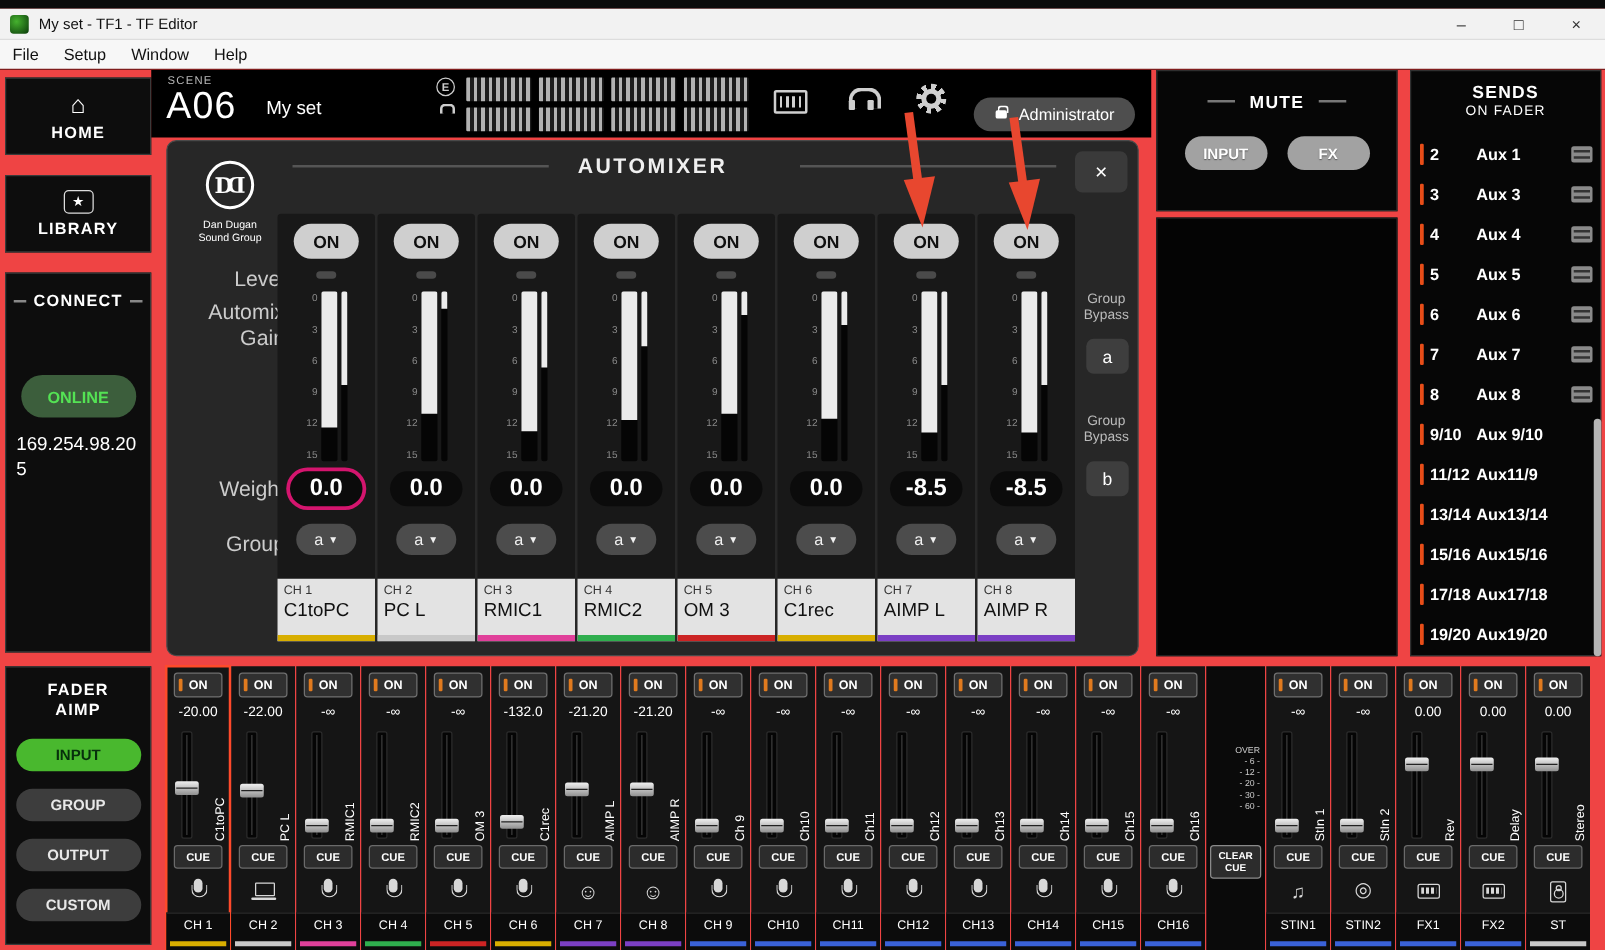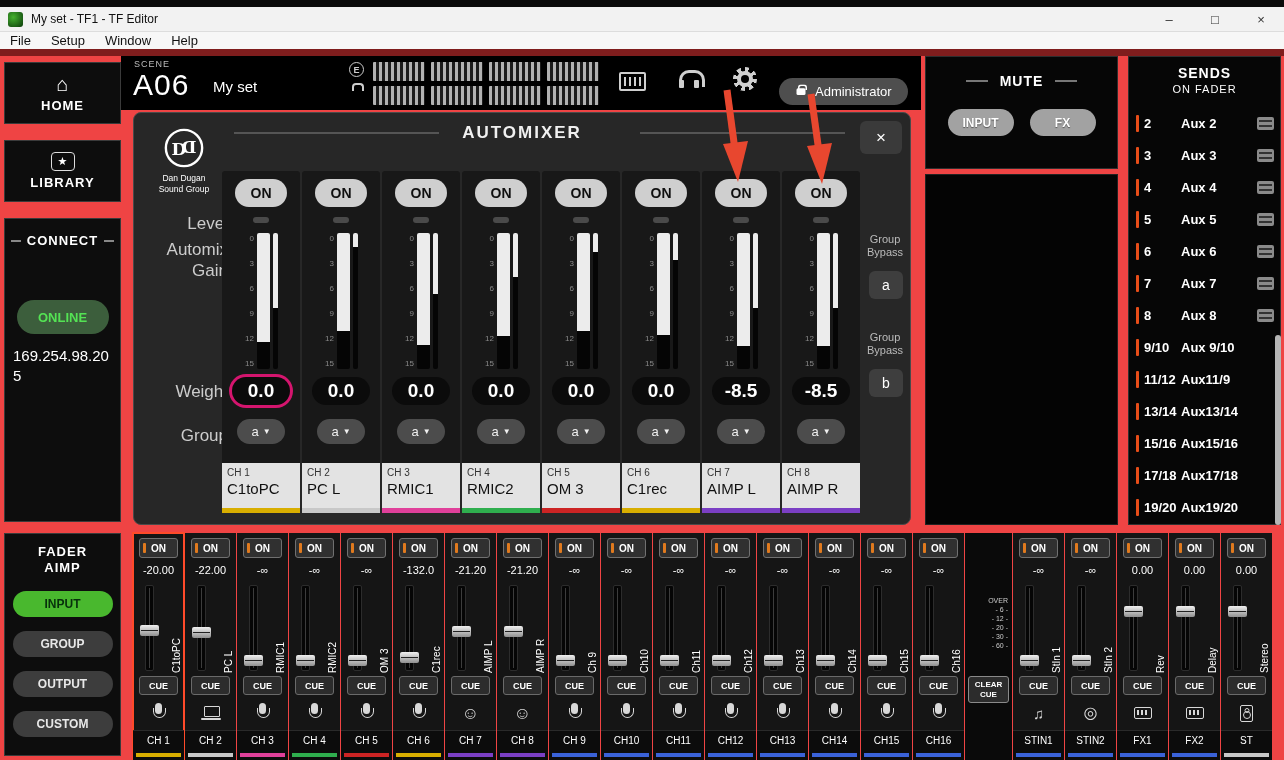--- a/index.html
+++ b/index.html
@@ -11,21 +11,21 @@
   .edge{position:absolute;left:0;top:0;width:100%;height:7px;background:#0b0b0b;}
   .titlebar{position:absolute;left:0;top:7px;width:100%;height:25px;background:#f2f2f2;
     display:flex;align-items:center;border-bottom:1px solid #ddd;}
   .app-icon{width:15px;height:15px;margin-left:8px;border-radius:3px;
     background:radial-gradient(circle at 35% 35%,#45b12e,#0a3a0a);}
   .title-text{margin-left:8px;font-size:12px;color:#111;}
   .win-controls{margin-left:auto;display:flex;height:100%;}
   .win-btn{width:46px;display:flex;align-items:center;justify-content:center;
     font-size:13px;color:#333;cursor:default;}
   .menubar{position:absolute;left:0;top:32px;width:100%;height:24px;background:#f7f7f7;
-    display:flex;align-items:center;border-bottom:7px solid #7f1d1d;}
+    display:flex;align-items:center;border-bottom:1px solid #7f1d1d;}
   .menu-item{padding:0 10px;font-size:13px;color:#111;}
 
   
   .tile{position:absolute;left:4px;width:117px;background:#0d0d0d;border:1px solid #3a3a3a;color:#fff;}
   #tile-home{top:62px;height:62px;}
   #tile-library{top:140px;height:62px;}
   #tile-connect{top:218px;height:304px;}
   #tile-fader{top:533px;height:223px;}
   .tile-center{display:flex;flex-direction:column;align-items:center;justify-content:center;height:100%;gap:4px;}
   .home-glyph{font-size:20px;line-height:1;color:#fff;}
@@ -295,21 +295,21 @@
   <div class="blank-panel"></div>
 
   <div class="sends-panel">
     <div class="sends-title">SENDS</div>
     <div class="sends-sub">ON FADER</div>
     <div class="sends-list">
 
         <div class="send-row">
           <span class="send-bar"></span>
           <span class="send-num">2</span>
-          <span class="send-label">Aux 2</span>
+          <span class="send-label">Aux 1</span>
           <span class="send-icon"></span>
         </div>
 
         <div class="send-row">
           <span class="send-bar"></span>
           <span class="send-num">3</span>
           <span class="send-label">Aux 3</span>
           <span class="send-icon"></span>
         </div>
 

